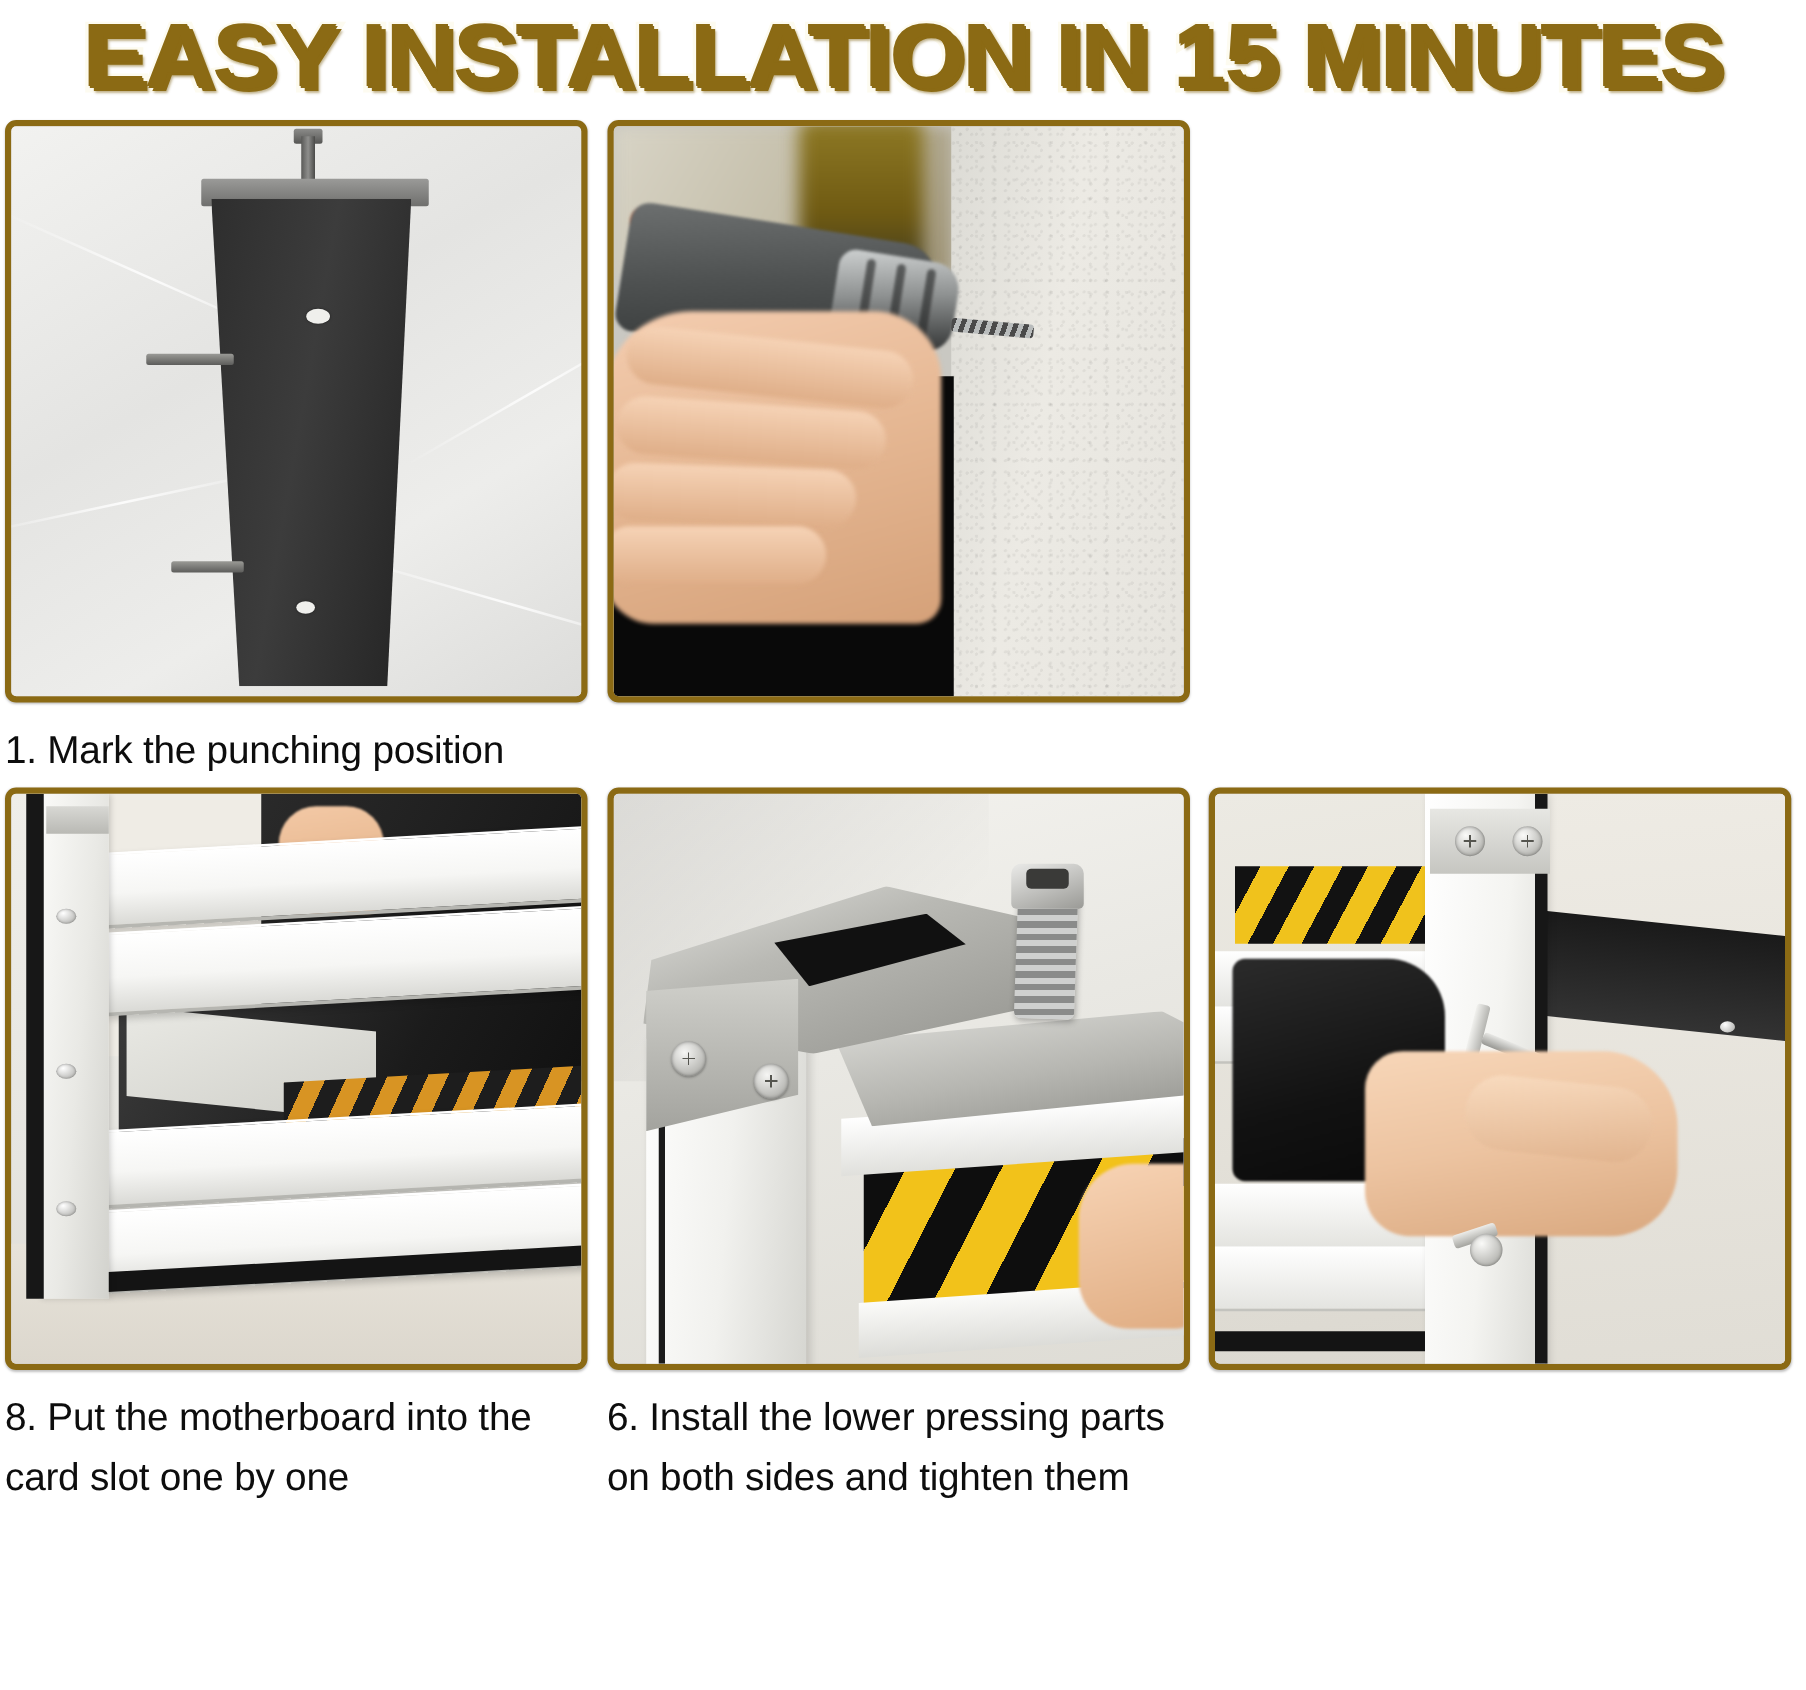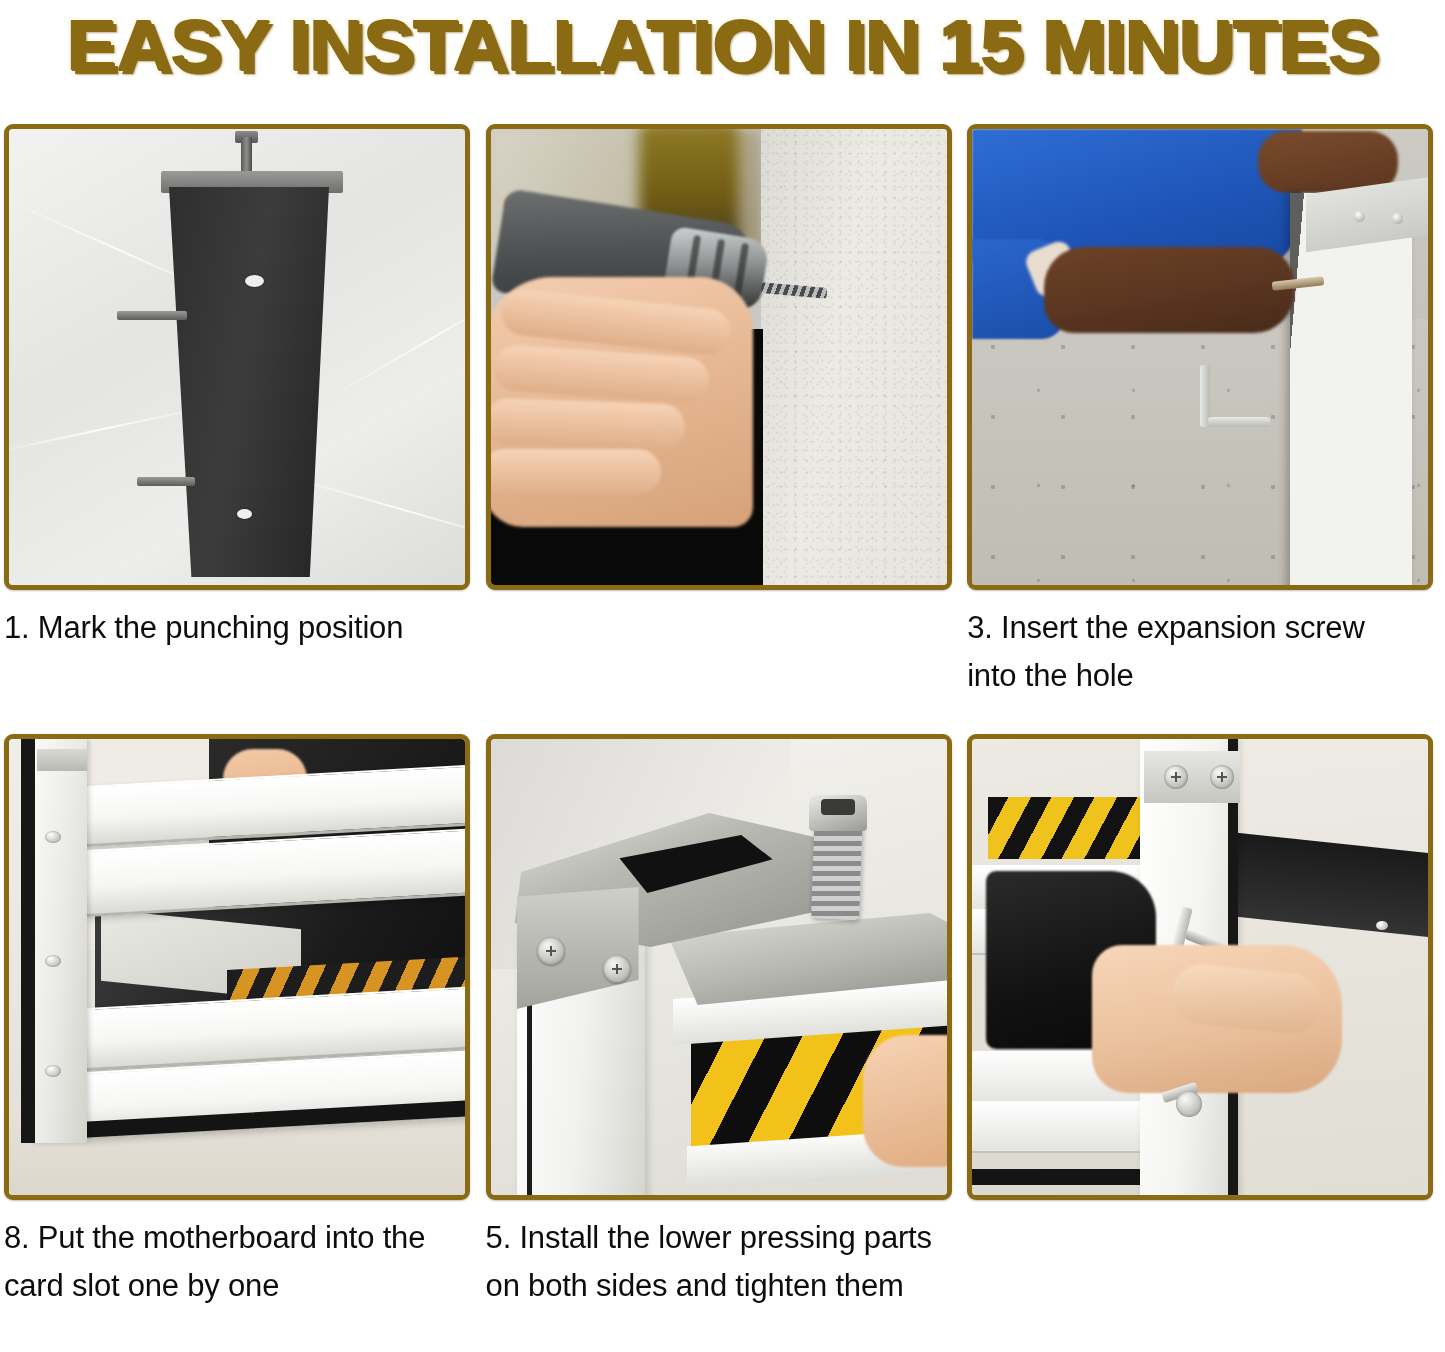--- a/index.html
+++ b/index.html
@@ -49,21 +49,20 @@
     width: 1445px;
   }
   .row {
     display: flex;
     width: 1445px;
   }
   .cell {
     width: 481.6px;
     box-sizing: border-box;
     padding: 0 14px 0 4px;
-    margin-top: 28px;
   }
   .row-2 { margin-top: 6px; }
 
   
   .photo-frame {
     width: 466px;
     height: 466px;
     box-sizing: border-box;
     border: 5px solid #8b6a14;
     border-radius: 9px;
@@ -637,40 +636,20 @@
           <div class="bit"></div>
           <div class="hand"></div>
           <div class="finger fg1"></div>
           <div class="finger fg2"></div>
           <div class="finger fg3"></div>
           <div class="finger fg4"></div>
         </div>
       </div>
     </div>
 
-    <div class="cell">
-      <div class="photo-frame">
-        <div class="photo p3">
-          <div class="ground"></div>
-          <div class="blue-shirt"></div>
-          <div class="blue-sleeve"></div>
-          <div class="arm2"></div>
-          <div class="post"></div>
-          <div class="post-top"></div>
-          <div class="post-bolt pb1"></div>
-          <div class="post-bolt pb2"></div>
-          <div class="cuff"></div>
-          <div class="arm"></div>
-          <div class="wrench"></div>
-          <div class="allen"></div>
-          <div class="allen2"></div>
-        </div>
-      </div>
-      <div class="caption">3. Insert the expansion screw into the hole</div>
-    </div>
 
   </div>
 
   <div class="row row-2">
 
     <div class="cell">
       <div class="photo-frame">
         <div class="photo p4">
           <div class="bg-wall"></div>
           <div class="bg-dark"></div>
@@ -709,21 +688,21 @@
           <div class="bracket-top"></div>
           <div class="bracket-hole"></div>
           <div class="bracket-front"></div>
           <div class="bscrew bs1"></div>
           <div class="bscrew bs2"></div>
           <div class="bolt"></div>
           <div class="bolt-head"></div>
           <div class="bolt-hex"></div>
         </div>
       </div>
-      <div class="caption">5. Install the lower pressing parts on both sides and tighten them</div>
+      <div class="caption">6. Install the lower pressing parts on both sides and tighten them</div>
     </div>
 
     <div class="cell">
       <div class="photo-frame">
         <div class="photo p6">
           <div class="rightwall"></div>
           <div class="skirting"></div>
           <div class="skirt-screw"></div>
           <div class="hazard"></div>
           <div class="slat sl1"></div>

